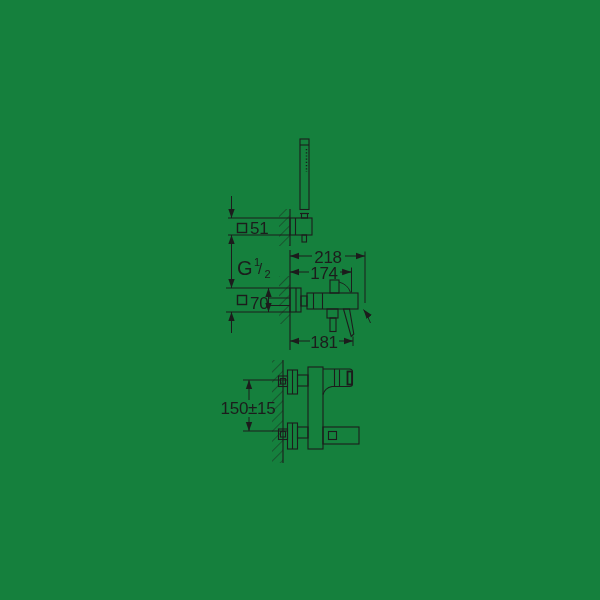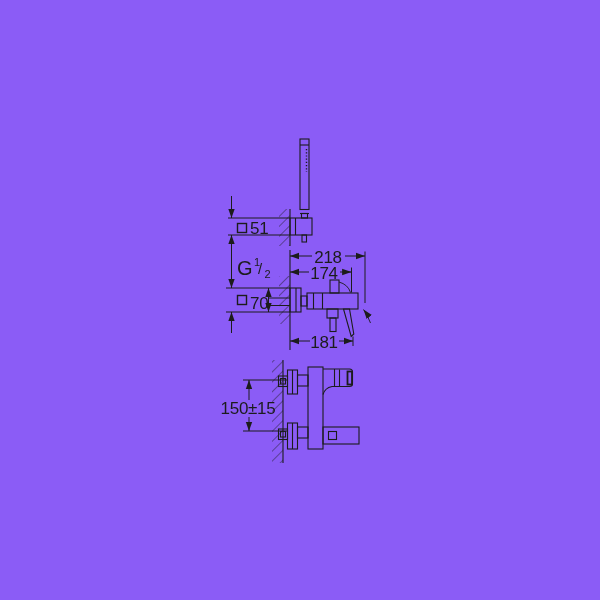--- a/index.html
+++ b/index.html
@@ -1,16 +1,16 @@
 <!DOCTYPE html>
 <html><head>
 <meta charset="utf-8">
 <style>
   html,body{margin:0;padding:0;background:#ffffff;}
-  .stage{position:relative;width:600px;height:600px;background:#8b5cf6;overflow:hidden;}
+  .stage{position:relative;width:600px;height:600px;background:#15803d;overflow:hidden;}
   svg{position:absolute;left:0;top:0;}
   text{font-family:"Liberation Sans","DejaVu Sans",sans-serif;fill:#1c1c1c;}
   .dim-num{font-size:17px;letter-spacing:-0.3px;}
   .thread-g{font-size:20px;}
   .frac{font-size:11px;}
   .slash{font-size:15px;}
 </style>
 </head>
 <body>
 

